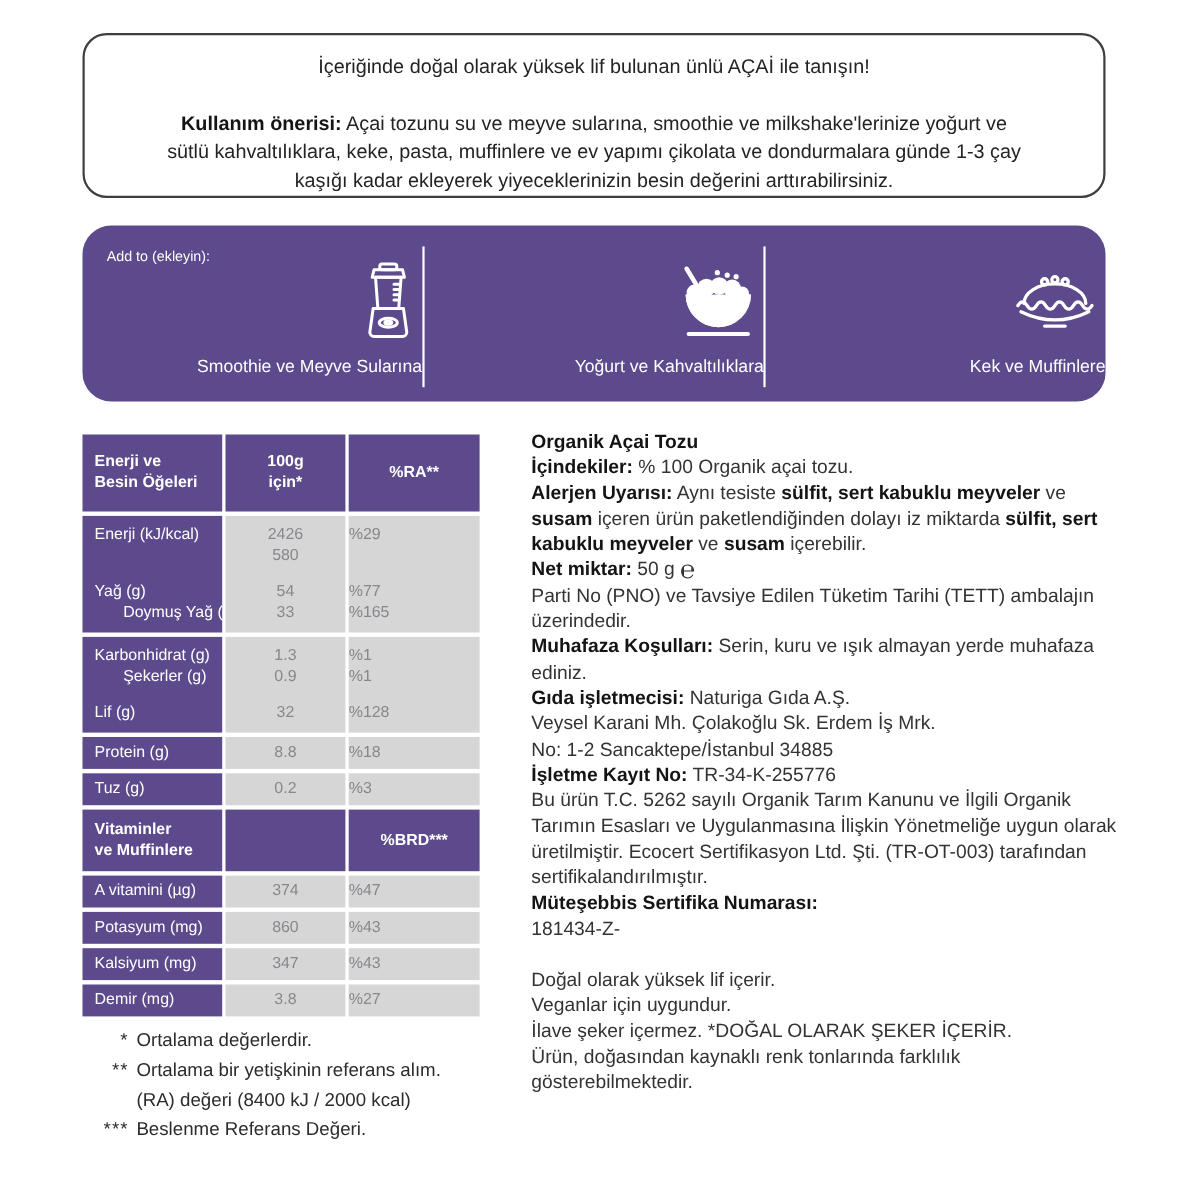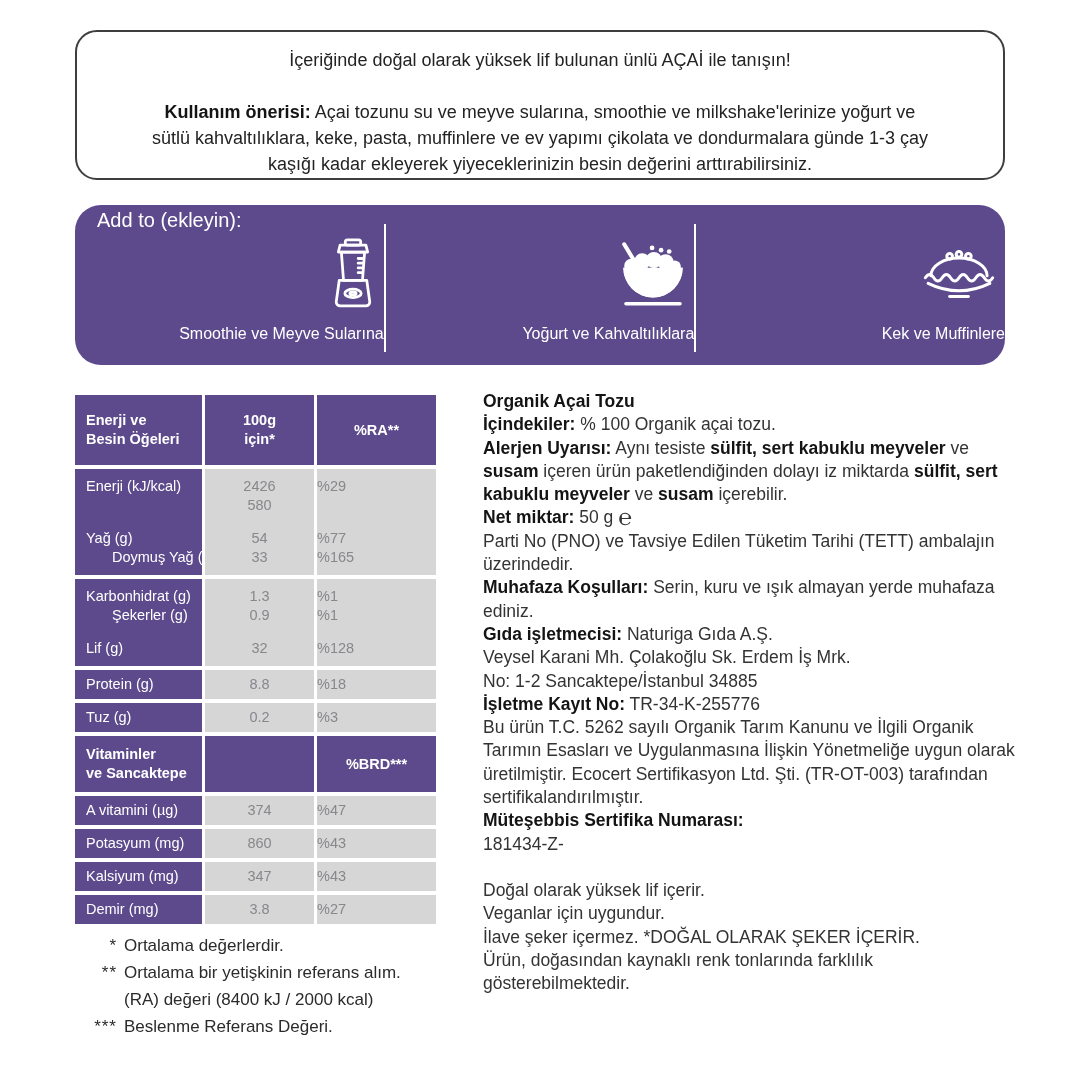--- a/index.html
+++ b/index.html
@@ -10,21 +10,21 @@
   .info-box{position:absolute;left:75px;top:30px;width:930px;height:150px;
             border:2.5px solid #3e3e3e;border-radius:22px;box-sizing:border-box;
             text-align:center;padding:15px 72px;font-size:18px;line-height:26px;color:#232323;}
   .info-box p{margin:0;}
   .info-box .intro{margin-bottom:26px;}
   b{font-weight:bold;color:#141414;}
 
   
   .banner{position:absolute;left:75px;top:205px;width:930px;height:160px;
           background:var(--purple,#5d4a8c);border-radius:26px;color:#fff;}
-  .banner-title{position:absolute;left:22px;top:4px;font-size:20px;text-align:center;}
+  .banner-title{position:absolute;left:22px;top:20px;font-size:13px;text-align:center;}
   .banner-items{position:absolute;left:0;top:16px;width:100%;height:134px;display:flex;}
   .banner-item{flex:1;display:flex;flex-direction:column;align-items:flex-end;
                justify-content:flex-end;padding-bottom:12px;}
   .icon-area{height:86px;display:flex;align-items:center;justify-content:center;}
   .banner-label{font-size:16px;margin-top:8px;white-space:nowrap;}
   .banner-sep{width:2px;background:#fff;height:128px;align-self:center;}
 
   
   .ntable{position:absolute;left:75px;top:395px;width:365px;display:flex;
           flex-direction:column;gap:4px;font-size:14.5px;}
@@ -206,21 +206,21 @@
         <div class="t-cell t-value">
           <div class="t-line">0.2</div>
         </div>
         <div class="t-cell t-ra">
           <div class="t-line">%3</div>
         </div>
       </div>
       <div class="t-block t-head t-head2">
         <div class="t-cell t-label">
           <div class="t-line">Vitaminler</div>
-          <div class="t-line">ve Sancaktepe</div>
+          <div class="t-line">ve Muffinlere</div>
         </div>
         <div class="t-cell t-value"></div>
         <div class="t-cell t-ra">
           <div class="t-line">%BRD***</div>
         </div>
       </div>
       <div class="t-block t-single">
         <div class="t-cell t-label">
           <div class="t-line">A vitamini (µg)</div>
         </div>

